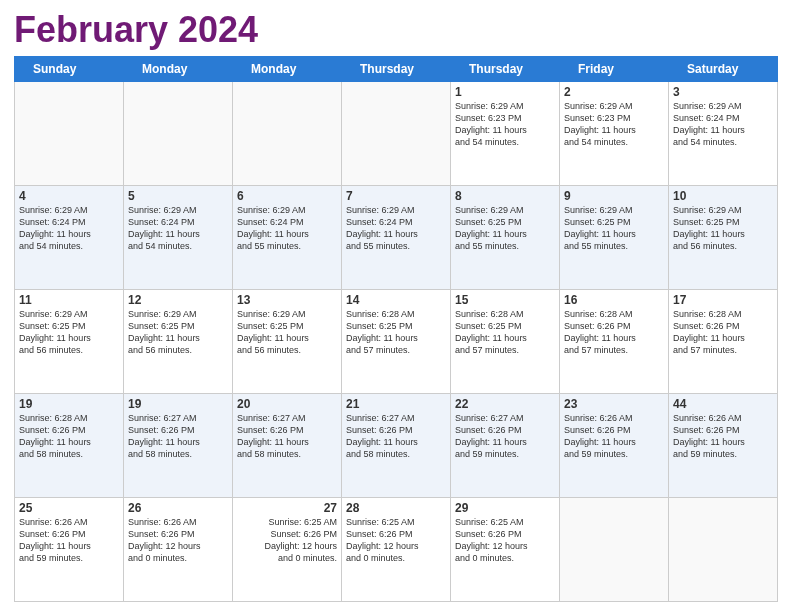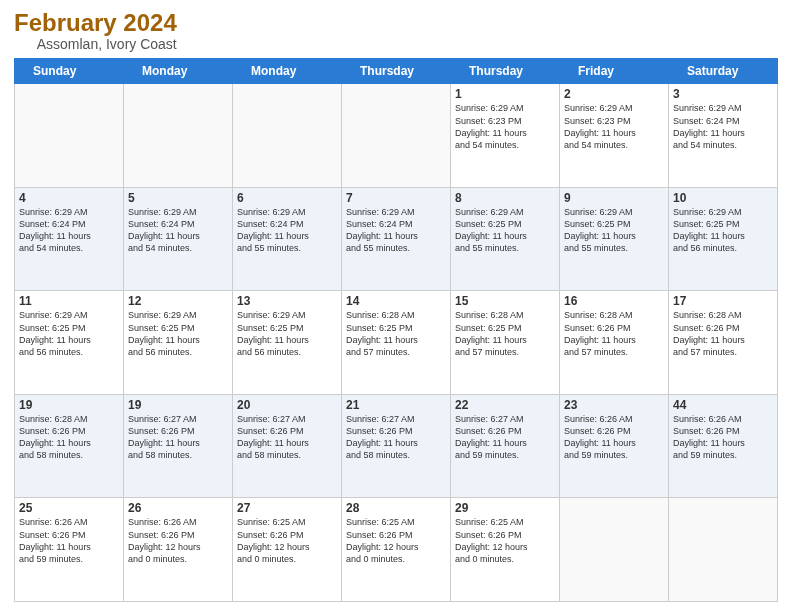--- a/index.html
+++ b/index.html
@@ -31,23 +31,23 @@
       font-size: 18px;
       font-weight: bold;
       line-height: 1.1;
     }
     .logo-text .general { color: #333; }
     .logo-text .blue { color: #2a7bd4; }
     .title-block {
       text-align: right;
     }
     .month-year {
-      font-size: 24px;
+      font-size: 36px;
       font-weight: bold;
-      color: #a16207;
+      color: #701a75;
       line-height: 1.1;
     }
     .location {
       font-size: 14px;
       color: #555;
     }
     .calendar {
       flex: 1;
       border: 1px solid #ccc;
       border-collapse: collapse;
@@ -87,21 +87,20 @@
       background: #f9f9f9;
     }
   </style>
 </head>
 <body>
 
 <div class="page">
   <div class="header">
     <div class="title-block">
       <div class="month-year">February 2024</div>
-      <div class="location">Assomlan, Ivory Coast</div>
     </div>
   </div>
 
   <table class="calendar">
     <thead>
       <tr>
         <th>Sunday</th>
         <th>Monday</th>
         <th>Monday</th>
         <th>Thursday</th>
@@ -299,21 +298,21 @@
 Daylight: 11 hours
 and 59 minutes.</div>
           </td>
           <td style="background: rgb(255, 255, 255);">
             <span class="day-num">26</span>
             <div class="day-info" style="white-space: pre-line;">Sunrise: 6:26 AM
 Sunset: 6:26 PM
 Daylight: 12 hours
 and 0 minutes.</div>
           </td>
-          <td style="background: rgb(255, 255, 255);">
+          <td style="background: rgb(255, 255, 255); text-align: right;">
             <span class="day-num">27</span>
             <div class="day-info" style="white-space: pre-line;">Sunrise: 6:25 AM
 Sunset: 6:26 PM
 Daylight: 12 hours
 and 0 minutes.</div>
           </td>
           <td style="background: rgb(255, 255, 255);">
             <span class="day-num">28</span>
             <div class="day-info" style="white-space: pre-line;">Sunrise: 6:25 AM
 Sunset: 6:26 PM

